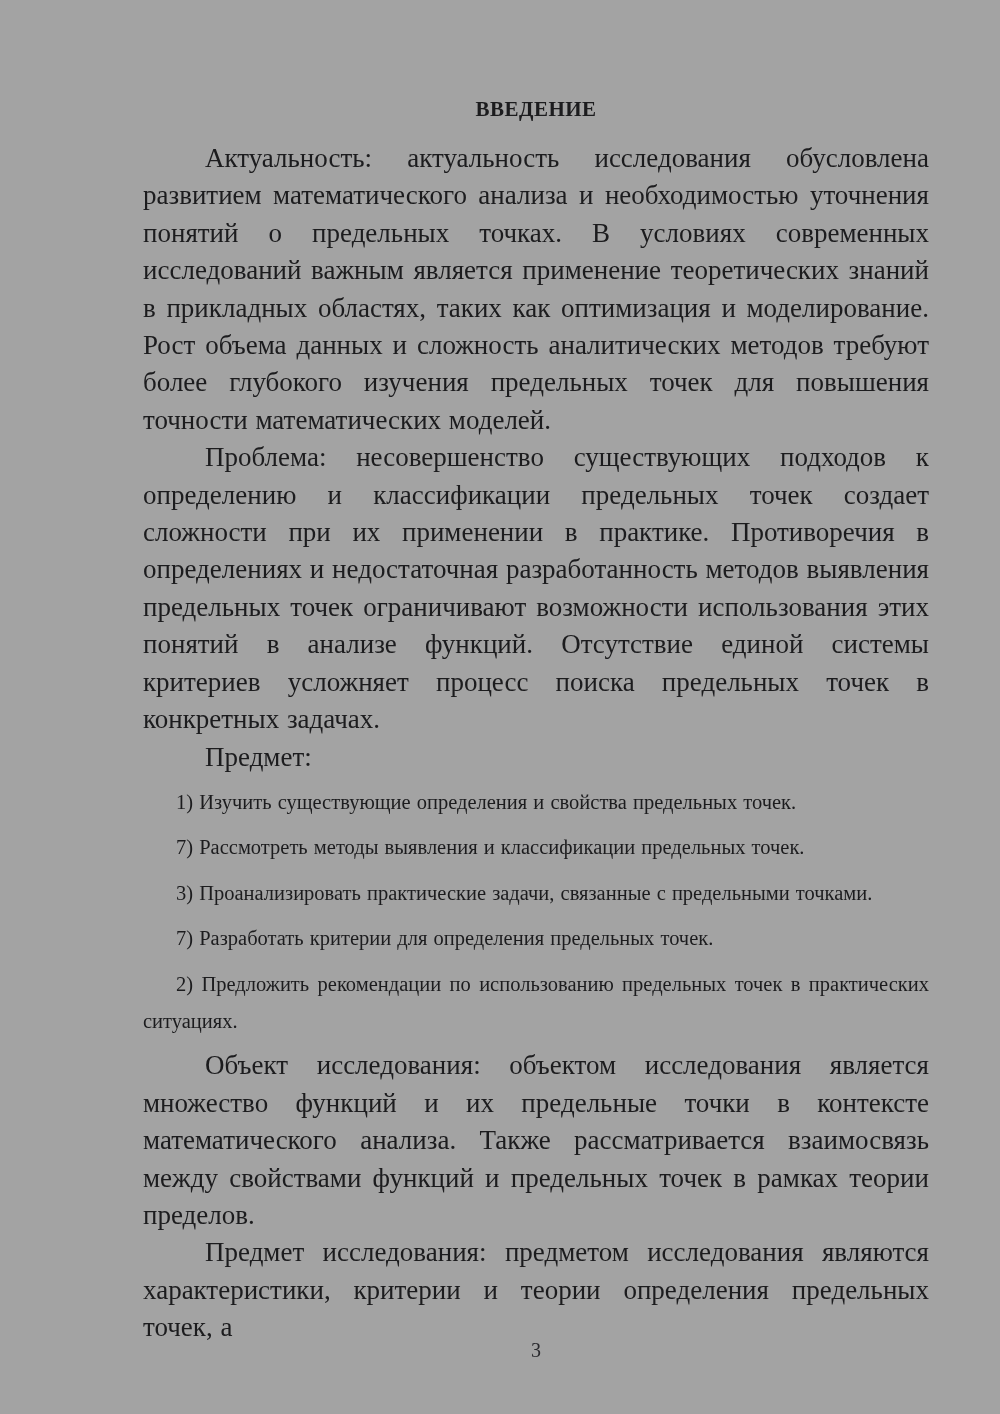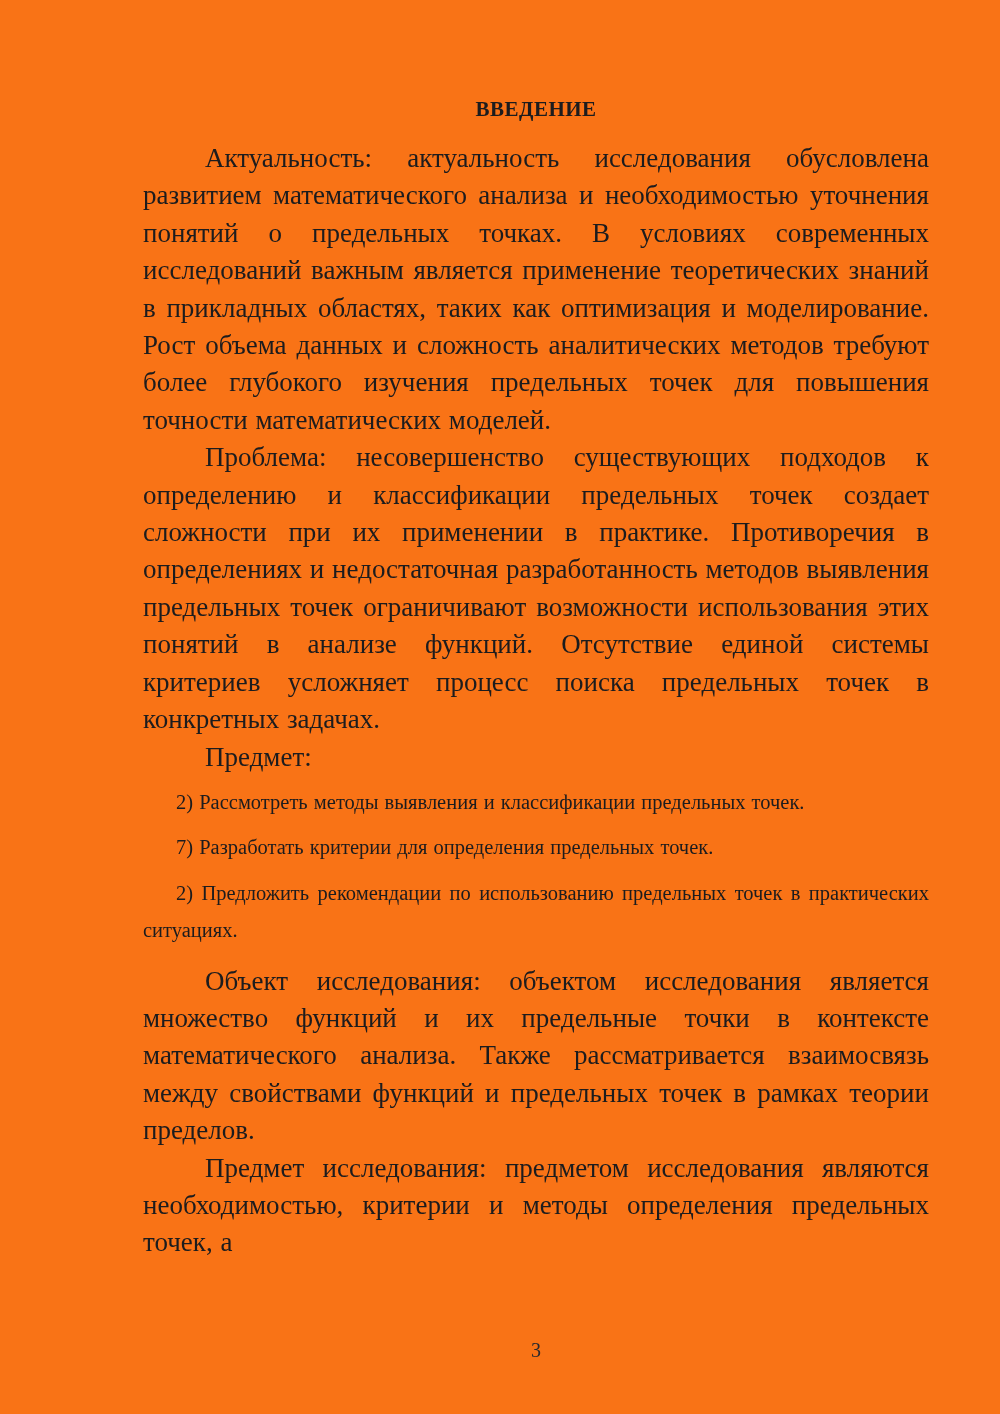--- a/index.html
+++ b/index.html
@@ -5,21 +5,21 @@
   html, body {
     margin: 0;
     padding: 0;
     background: #ffffff;
   }
   .page {
     position: relative;
     width: 1000px;
     height: 1414px;
     margin: 0 auto;
-    background: #f97316;
+    background: #a3a3a3;
     box-sizing: border-box;
     font-family: "Liberation Serif", "DejaVu Serif", serif;
     color: #1c1c1e;
     overflow: hidden;
   }
   .content {
     box-sizing: border-box;
     padding: 96px 71px 0 143px;
   }
   .doc-title {
@@ -40,21 +40,21 @@
   }
   .task-item {
     margin: 8px 0 0 0;
     text-align: justify;
     font-size: 20.5px;
     line-height: 37.4px;
     text-indent: 33px;
     word-spacing: 1px;
   }
   .gap-after-tasks {
-    margin-top: 13px;
+    margin-top: 7px;
   }
   .page-number {
     position: absolute;
     left: 143px;
     right: 71px;
     bottom: 52px;
     text-align: center;
     font-size: 20px;
     line-height: 24px;
     color: #2a2a2e;
@@ -68,28 +68,30 @@
 
     <h1 class="doc-title">ВВЕДЕНИЕ</h1>
 
     <p class="para">Актуальность: актуальность исследования обусловлена развитием математического анализа и необходимостью уточнения понятий о предельных точках. В условиях современных исследований важным является применение теоретических знаний в прикладных областях, таких как оптимизация и моделирование. Рост объема данных и сложность аналитических методов требуют более глубокого изучения предельных точек для повышения точности математических моделей.</p>
 
     <p class="para">Проблема: несовершенство существующих подходов к определению и классификации предельных точек создает сложности при их применении в практике. Противоречия в определениях и недостаточная разработанность методов выявления предельных точек ограничивают возможности использования этих понятий в анализе функций. Отсутствие единой системы критериев усложняет процесс поиска предельных точек в конкретных задачах.</p>
 
 
     <p class="para">Предмет:</p>
 
+    <p class="task-item">1) Изучить существующие определения и свойства предельных точек.</p>
 
-    <p class="task-item">2) Рассмотреть методы выявления и классификации предельных точек.</p>
+    <p class="task-item">7) Рассмотреть методы выявления и классификации предельных точек.</p>
 
+    <p class="task-item">3) Проанализировать практические задачи, связанные с предельными точками.</p>
 
     <p class="task-item">7) Разработать критерии для определения предельных точек.</p>
 
     <p class="task-item">2) Предложить рекомендации по использованию предельных точек в практических ситуациях.</p>
 
     <p class="para gap-after-tasks">Объект исследования: объектом исследования является множество функций и их предельные точки в контексте математического анализа. Также рассматривается взаимосвязь между свойствами функций и предельных точек в рамках теории пределов.</p>
 
-    <p class="para">Предмет исследования: предметом исследования являются необходимостью, критерии и методы определения предельных точек, а</p>
+    <p class="para">Предмет исследования: предметом исследования являются характеристики, критерии и теории определения предельных точек, а</p>
 
   </div>
 
   <div class="page-number">3</div>
 </div>
 
 </body></html>

